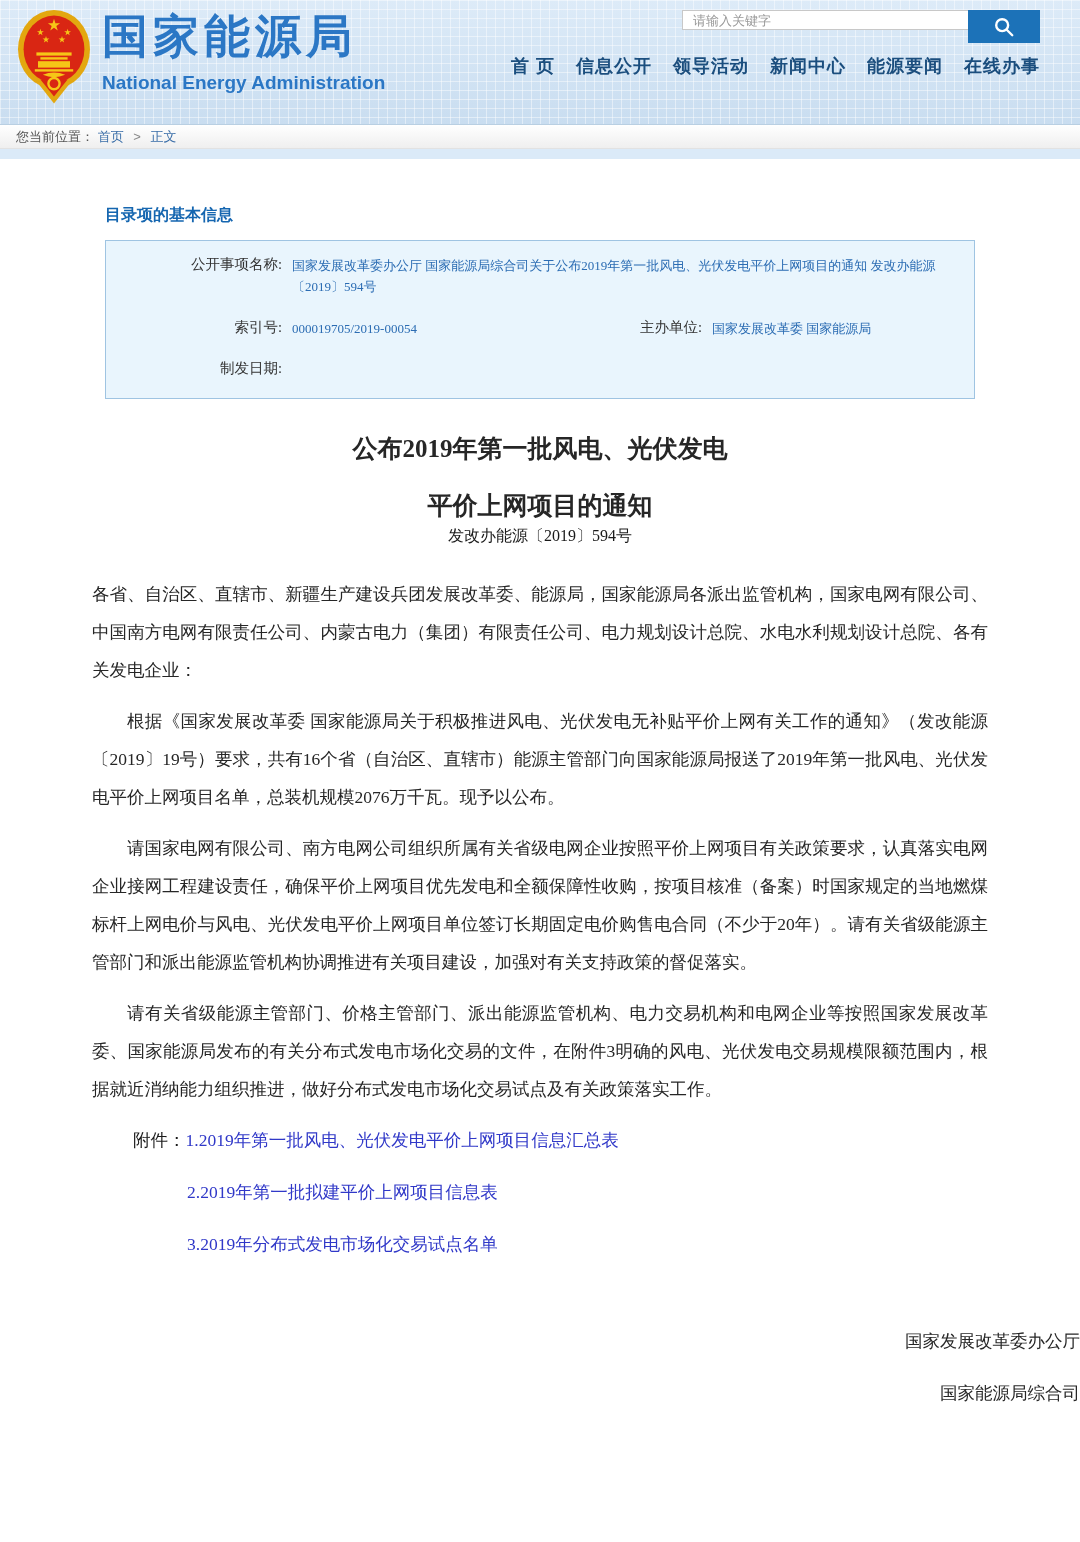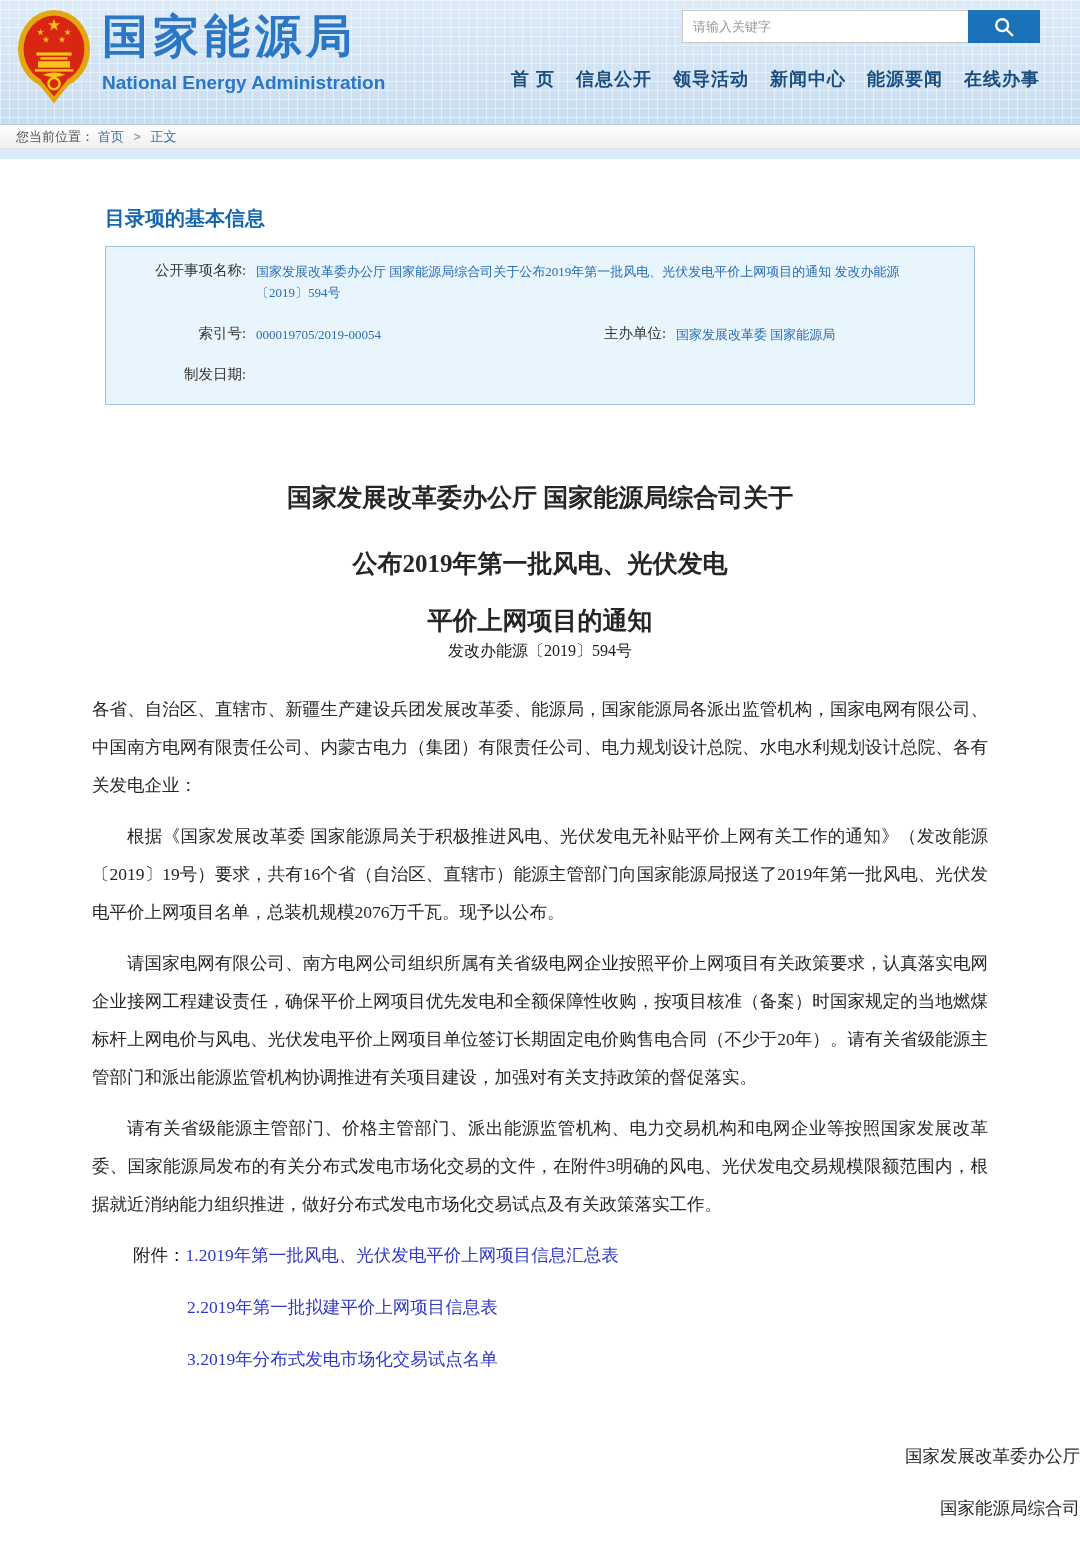--- a/index.html
+++ b/index.html
@@ -25,21 +25,21 @@
   }
   .emblem { position: absolute; left: 14px; top: 6px; width: 80px; height: 104px; }
   .brand-text { position: absolute; left: 102px; top: 6px; }
   .site-title-cn {
     font-size: 46px; font-weight: bold; color: #2b77c5; letter-spacing: 5px;
     font-family: "Liberation Sans", "DejaVu Sans", sans-serif;
   }
   .site-title-en { font-size: 19px; font-weight: bold; color: #2b77c5; margin-top: 4px; }
 
   .header-right { position: absolute; top: 10px; right: 40px; display: flex; flex-direction: column; align-items: flex-end; }
-  .search-row { display: flex; width: 358px; height: 33px; }
+  .search-row { display: flex; width: 358px; height: 20px; }
   .search-input {
     flex: 1; border: 1px solid #c8c8c8; border-right: none; background: #fff;
     padding: 0 10px; font-size: 13px; color: #333; outline: none;
   }
   .search-input::placeholder { color: #999; }
   .search-button {
     width: 72px; height: 33px; background: #1c72b8; border: none; cursor: pointer;
     display: flex; align-items: center; justify-content: center;
   }
   .main-nav { display: flex; gap: 21px; margin-top: 24px; }
@@ -55,28 +55,28 @@
     border-bottom: 1px solid #e2e2e2;
     font-size: 13px; color: #555;
   }
   .breadcrumb-bar a { color: #3a6ea8; text-decoration: none; cursor: pointer; }
   .crumb-sep { margin: 0 6px; color: #888; }
   .blue-strip { height: 10px; background: #dbeaf8; }
 
   
   .main-area { padding-top: 46px; }
   .section-heading {
-    margin: 0 0 14px 105px; font-size: 20px; font-weight: bold; color: #1566b0;
+    margin: 0 0 14px 105px; font-size: 16px; font-weight: bold; color: #1566b0;
   }
   .info-box {
     margin: 0 105px; border: 1px solid #9fc4e2; background: #e9f5fd;
     padding: 14px 10px 18px 0;
     font-family: "Liberation Serif", "DejaVu Serif", serif;
   }
-  .info-row { display: grid; grid-template-columns: 150px 1fr; margin-bottom: 20px; }
+  .info-row { display: grid; grid-template-columns: 150px 1fr; margin-bottom: 20px; padding-left: 36px; }
   .info-row.cols4 { grid-template-columns: 150px 305px 115px 1fr; }
   .info-row:last-child { margin-bottom: 2px; }
   .info-label { text-align: right; padding-right: 10px; font-size: 14.5px; color: #333; white-space: nowrap; }
   .info-value { color: #2b6cb3; font-size: 13px; line-height: 1.65; padding-right: 14px; }
 
   
   .doc { font-family: "Liberation Serif", "DejaVu Serif", serif; color: #262626; }
   .doc-title { text-align: center; font-weight: bold; font-size: 25px; line-height: 33px; }
   .t1 { margin-top: 76px; }
   .t2 { margin-top: 33px; }
@@ -166,21 +166,20 @@
       <div class="info-value">000019705/2019-00054</div>
       <div class="info-label">主办单位:</div>
       <div class="info-value">国家发展改革委 国家能源局</div>
     </div>
     <div class="info-row">
       <div class="info-label">制发日期:</div>
     </div>
   </div>
 
   <article class="doc">
-    <h1 class="doc-title t1">国家发展改革委办公厅 国家能源局综合司关于</h1>
     <h1 class="doc-title t2">公布2019年第一批风电、光伏发电</h1>
     <h1 class="doc-title t3">平价上网项目的通知</h1>
     <div class="doc-number">发改办能源〔2019〕594号</div>
 
     <div class="doc-body">
       <p>各省、自治区、直辖市、新疆生产建设兵团发展改革委、能源局，国家能源局各派出监管机构，国家电网有限公司、中国南方电网有限责任公司、内蒙古电力（集团）有限责任公司、电力规划设计总院、水电水利规划设计总院、各有关发电企业：</p>
       <p class="indent">根据《国家发展改革委 国家能源局关于积极推进风电、光伏发电无补贴平价上网有关工作的通知》（发改能源〔2019〕19号）要求，共有16个省（自治区、直辖市）能源主管部门向国家能源局报送了2019年第一批风电、光伏发电平价上网项目名单，总装机规模2076万千瓦。现予以公布。</p>
       <p class="indent">请国家电网有限公司、南方电网公司组织所属有关省级电网企业按照平价上网项目有关政策要求，认真落实电网企业接网工程建设责任，确保平价上网项目优先发电和全额保障性收购，按项目核准（备案）时国家规定的当地燃煤标杆上网电价与风电、光伏发电平价上网项目单位签订长期固定电价购售电合同（不少于20年）。请有关省级能源主管部门和派出能源监管机构协调推进有关项目建设，加强对有关支持政策的督促落实。</p>
       <p class="indent">请有关省级能源主管部门、价格主管部门、派出能源监管机构、电力交易机构和电网企业等按照国家发展改革委、国家能源局发布的有关分布式发电市场化交易的文件，在附件3明确的风电、光伏发电交易规模限额范围内，根据就近消纳能力组织推进，做好分布式发电市场化交易试点及有关政策落实工作。</p>
     </div>

